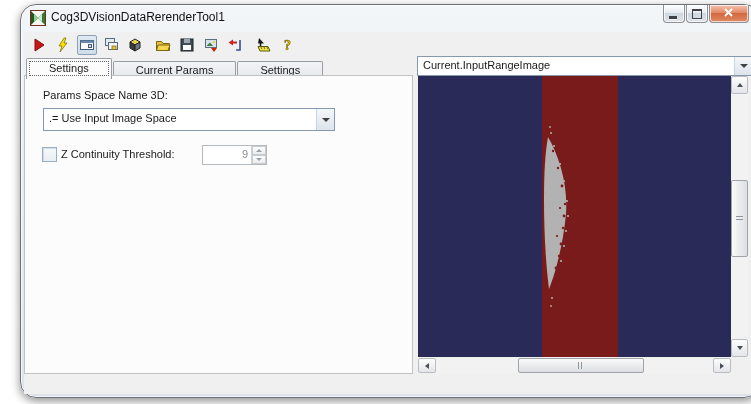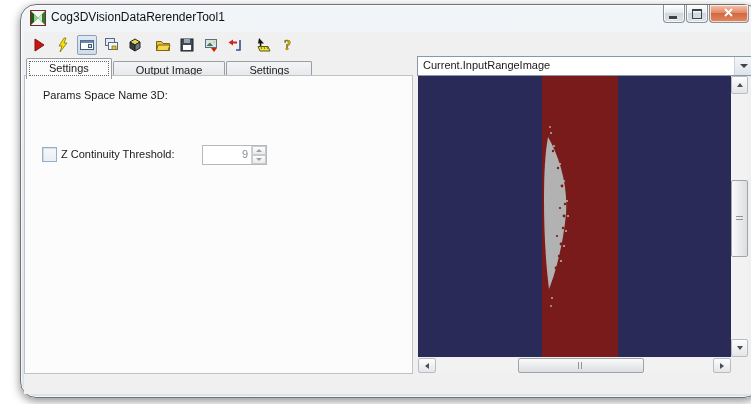--- a/index.html
+++ b/index.html
@@ -183,27 +183,33 @@
         </span>
         <span class="tbtn">
           <svg width="16" height="16">
             <text x="8.5" y="13" text-anchor="middle" font-family="Liberation Serif, serif" font-size="14" font-weight="bold" fill="#f0c400" stroke="#6a5a00" stroke-width="0.6">?</text>
           </svg>
         </span>
       </div>
 
       <div class="abs tabs">
         <div class="tab active"><span>Settings</span></div>
-        <div class="tab"><span>Output Image</span></div>
+        <div class="tab"><span>Current Params</span></div>
         <div class="tab"><span>Settings</span></div>
       </div>
 
       <div class="abs tabpage">
         <div class="abs field-label" style="left:18px;top:13px">Params Space Name 3D:</div>
 
+        <div class="abs combo" style="left:18px;top:32px;width:290px;height:21px">
+          <span class="val">.= Use Input Image Space</span>
+          <span class="btn">
+              <span class="arrow-down"></span>
+            </span>
+        </div>
 
         <div class="abs checkbox" style="left:17px;top:71px"></div>
         <div class="abs field-label" style="left:36px;top:72px">Z Continuity Threshold:</div>
 
         <div class="abs spinner" style="left:177px;top:69px;width:63px;height:18px">
           <span class="num">9</span>
           <span class="spincol">
             <span class="spinbtn">
                 <span class="tri-up"></span>
               </span>

